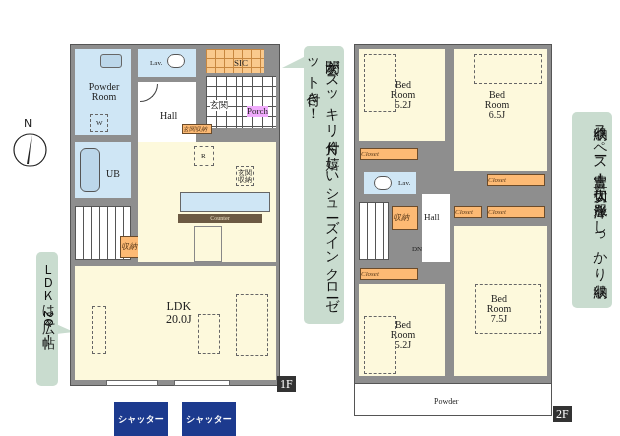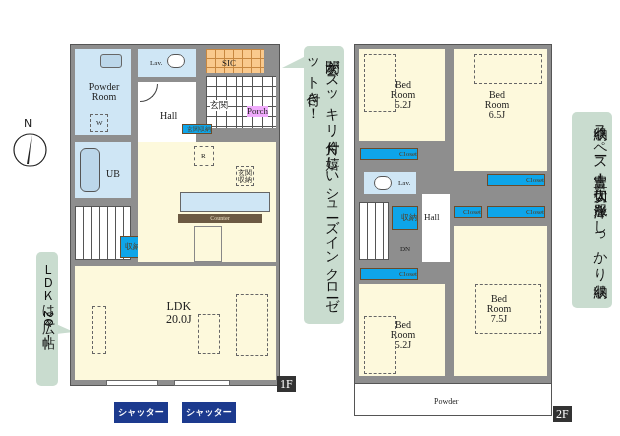--- a/index.html
+++ b/index.html
@@ -7,22 +7,22 @@
   .abs{position:absolute;}
   .wall{position:absolute;background:#8e8e8e;border:1px solid #555;box-sizing:border-box;}
   .room{position:absolute;box-sizing:border-box;}
   .cream{background:#fdf9dc;}
   .blue{background:#cfe6f5;}
   .white{background:#fff;}
   .lbl{position:absolute;text-align:center;font-size:11px;line-height:11px;white-space:nowrap;}
   .lbl-s{font-size:7px;line-height:7px;}
   .vbubble{position:absolute;background:#c9dccf;border-radius:5px;writing-mode:vertical-rl;font-family:"DejaVu Sans",sans-serif;font-size:13px;line-height:16px;padding:4px 2px;color:#111;box-sizing:border-box;}
   .floor-tag{position:absolute;background:#333;color:#fff;font-size:12px;line-height:12px;padding:2px 3px;}
-  .shutter{position:absolute;background:#1c3a8e;color:#fff;font-family:"DejaVu Sans",sans-serif;font-size:9px;line-height:13px;padding:4px 4px;font-weight:bold;}
-  .closet{position:absolute;background:#0ea5e9;border:1px solid #6b4b2a;box-sizing:border-box;font-size:7px;line-height:10px;text-align:right;color:#5a3a1a;}
+  .shutter{position:absolute;background:#1c3a8e;color:#fff;font-family:"DejaVu Sans",sans-serif;font-size:9px;line-height:13px;padding:11px 4px;font-weight:bold;}
+  .closet{position:absolute;background:#fdba74;border:1px solid #6b4b2a;box-sizing:border-box;font-size:7px;line-height:10px;text-align:left;color:#5a3a1a;font-style:italic;}
   .dotted{position:absolute;border:1px dashed #666;box-sizing:border-box;}
   .window{position:absolute;background:#fff;border:1px solid #666;box-sizing:border-box;}
   .door-arc{position:absolute;border:1px solid #444;box-sizing:border-box;}
   .stairs{position:absolute;background:#fff;box-sizing:border-box;
     background-image:repeating-linear-gradient(90deg,#fff 0,#fff 7px,#555 7px,#555 8px);}
   .tile{background-image:linear-gradient(#555 1px,transparent 1px),linear-gradient(90deg,#555 1px,transparent 1px);background-size:10px 10px;}
   .tile-o{background-color:#f9c98d;background-image:linear-gradient(#c78740 1px,transparent 1px),linear-gradient(90deg,#c78740 1px,transparent 1px);background-size:9px 9px;}
   .counter{position:absolute;background:#6c5a43;color:#e8dcc0;font-size:6px;line-height:9px;text-align:center;}
 </style>
 </head>
@@ -56,21 +56,21 @@
   <div class="lbl" style="left:14px;top:38px;font-size:10px;line-height:10px;width:40px;white-space:normal;">Powder Room</div>
   <div class="dotted" style="left:20px;top:70px;width:18px;height:18px;"></div>
   <div class="lbl lbl-s" style="left:26px;top:76px;">W</div>
   <div class="room" style="left:30px;top:10px;width:22px;height:14px;border:1px solid #666;border-radius:3px;background:#bcd7ea;"></div>
 
   <div class="room blue" style="left:68px;top:5px;width:58px;height:28px;"></div>
   <div class="lbl lbl-s" style="left:80px;top:16px;">Lav.</div>
   <div class="room white" style="left:97px;top:10px;width:18px;height:14px;border:1px solid #555;border-radius:8px;"></div>
 
   <div class="room tile-o" style="left:136px;top:5px;width:58px;height:24px;"></div>
-  <div class="lbl" style="left:152px;top:14px;font-size:9px;">SIC</div>
+  <div class="lbl" style="left:164px;top:14px;font-size:9px;">SIC</div>
 
   <div class="room white" style="left:68px;top:38px;width:58px;height:86px;"></div>
   <div class="lbl" style="left:90px;top:66px;font-size:10px;">Hall</div>
   <div class="door-arc" style="left:70px;top:40px;width:18px;height:18px;border-radius:0 0 18px 0;border-top:none;border-left:none;"></div>
 
   <div class="room tile" style="left:136px;top:32px;width:36px;height:52px;background-color:#fff;"></div>
   <div class="lbl" style="left:140px;top:56px;font-size:9px;background:#fff;">玄関</div>
   <div class="closet" style="left:112px;top:80px;width:30px;height:10px;font-size:6px;line-height:8px;">玄関収納</div>
 
   <div class="room tile" style="left:172px;top:32px;width:34px;height:52px;background-color:#fff;"></div>
@@ -132,21 +132,21 @@
   <div class="closet" style="left:133px;top:162px;width:58px;height:12px;">Closet</div>
 
   <div class="room blue" style="left:10px;top:128px;width:52px;height:22px;"></div>
   <div class="room white" style="left:20px;top:132px;width:18px;height:14px;border:1px solid #555;border-radius:8px;"></div>
   <div class="lbl lbl-s" style="left:44px;top:136px;">Lav.</div>
 
   <div class="closet" style="left:38px;top:162px;width:26px;height:24px;font-size:8px;line-height:22px;">収納</div>
   <div class="room white" style="left:68px;top:150px;width:28px;height:68px;"></div>
   <div class="lbl" style="left:70px;top:168px;font-size:9px;">Hall</div>
   <div class="stairs" style="left:5px;top:158px;width:30px;height:58px;border:1px solid #555;"></div>
-  <div class="lbl lbl-s" style="left:46px;top:202px;">DN</div>
+  <div class="lbl lbl-s" style="left:58px;top:202px;">DN</div>
 
   <div class="room cream" style="left:100px;top:182px;width:93px;height:150px;"></div>
   <div class="lbl" style="left:130px;top:250px;font-size:10px;line-height:10px;">
     <div style="width:30px;white-space:normal;">Bed Room</div>
     <div>7.5J</div>
   </div>
   <div class="dotted" style="left:121px;top:240px;width:66px;height:50px;"></div>
 
   <div class="closet" style="left:6px;top:224px;width:58px;height:12px;">Closet</div>
   <div class="room cream" style="left:5px;top:240px;width:86px;height:92px;"></div>

